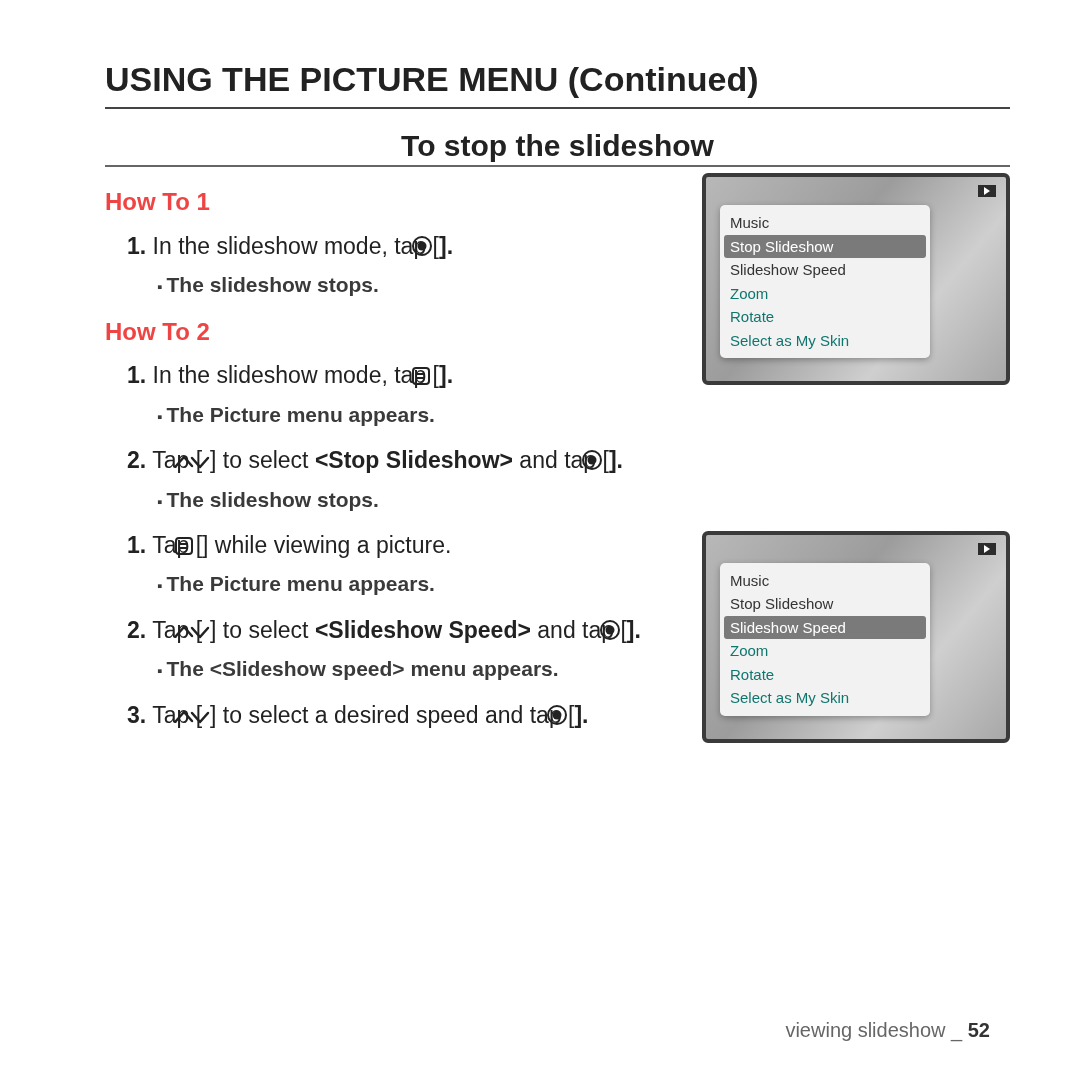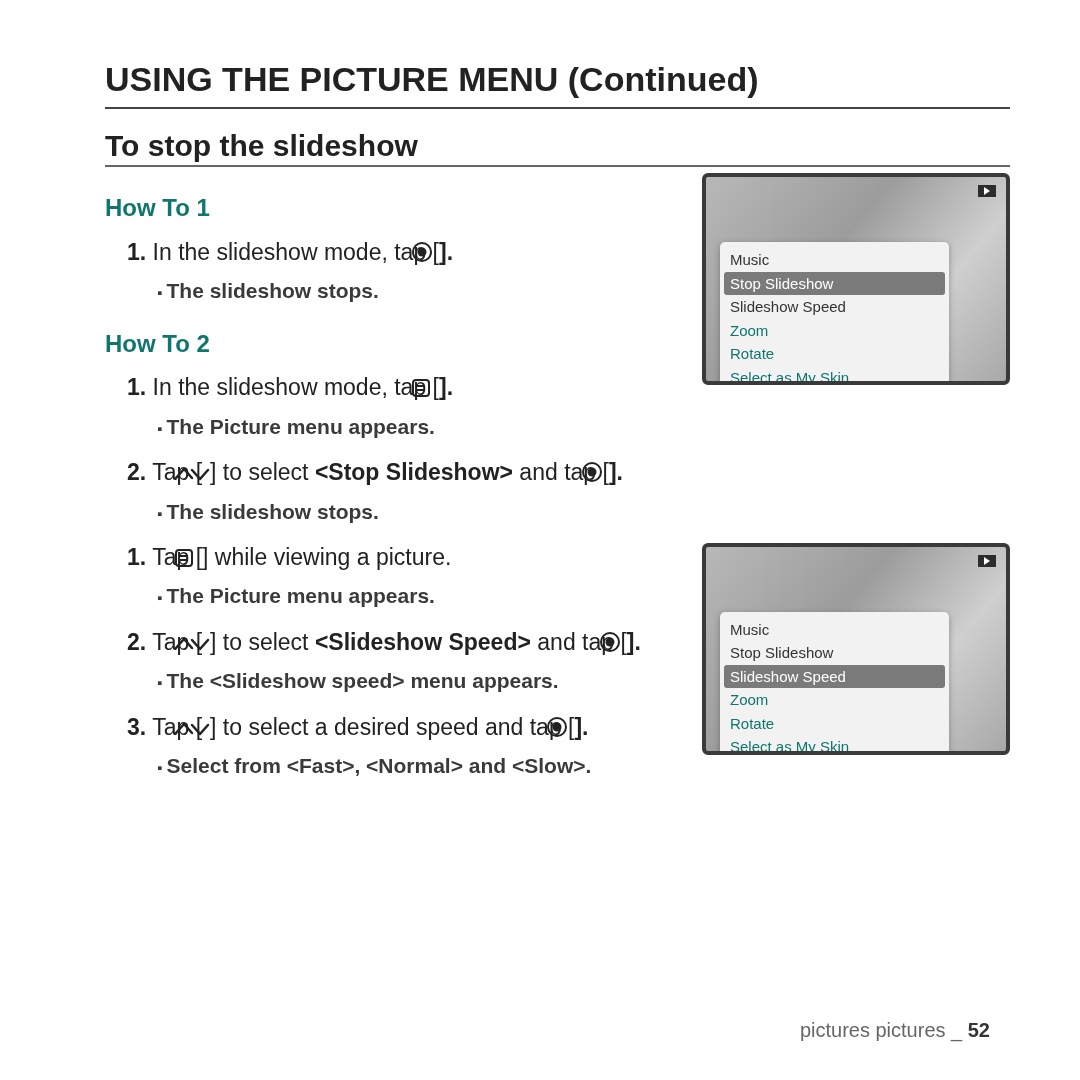--- a/index.html
+++ b/index.html
@@ -1,31 +1,31 @@
 <!DOCTYPE html>
 <html><head>
 <meta charset="utf-8">
 <style>
   html,body{margin:0;padding:0;width:1080px;height:1080px;background:#fff;font-family:Arial,Helvetica,sans-serif;color:#222;}
   .page{padding:60px 70px 30px 105px;box-sizing:border-box;position:relative;height:100%;}
   h1{font-size:34px;font-weight:bold;margin:0 0 6px 0;padding-bottom:8px;border-bottom:2px solid #444;color:#222;}
-  h2{font-size:30px;font-weight:bold;margin:20px 0 4px 0;padding-bottom:2px;border-bottom:2px solid #666;color:#222;}
-  h3{font-size:24px;font-weight:bold;margin:20px 0 10px 0;color:#0f766e;}
+  h2{font-size:30px;font-weight:bold;margin:20px 0 4px 0;padding-bottom:2px;border-bottom:2px solid #666;color:#222;text-align:center;}
+  h3{font-size:24px;font-weight:bold;margin:14px 0 10px 0;color:#ef4444;}
   .body{font-size:23px;line-height:1.45;}
   .step{margin:0 0 4px 0;text-indent:-28px;padding-left:50px;}
   .sub{font-size:21px;color:#3a3a3a;margin:2px 0 14px 0;padding-left:70px;text-indent:-18px;font-weight:bold;}
   .sub::before{content:"▪ ";font-size:15px;}
   .bold{font-weight:bold;}
   .icon{display:inline-block;vertical-align:-3px;}
   .row{display:flex;align-items:flex-start;gap:18px;}
   .textcol{flex:1;}
   .screen{width:300px;height:204px;border:4px solid #3a3a3a;border-radius:6px;background:linear-gradient(130deg,#b8b8b8 0%,#9c9c9c 40%,#cfcfcf 70%,#a8a8a8 100%);position:relative;overflow:hidden;flex-shrink:0;margin-top:2px;}
   .screen .play{position:absolute;top:8px;right:10px;width:18px;height:12px;background:#2c2c2c;}
   .screen .play::after{content:"";position:absolute;left:6px;top:2px;border-left:6px solid #fff;border-top:4px solid transparent;border-bottom:4px solid transparent;}
-  .menu{position:absolute;left:14px;top:28px;width:229px;background:#f2f2f2;border-radius:5px;font-size:15px;color:#333;padding:6px 0;box-shadow:0 2px 6px rgba(0,0,0,.3);margin-top:37px;}
+  .menu{position:absolute;left:14px;top:28px;width:210px;background:#f2f2f2;border-radius:5px;font-size:15px;color:#333;padding:6px 0;box-shadow:0 2px 6px rgba(0,0,0,.3);}
   .mi{padding:2px 10px;line-height:1.3;}
   .mi.sel{background:#7a7a7a;color:#fff;border-radius:3px;margin:0 4px;padding:2px 6px;}
   .mi.dim{color:#0f766e;}
   .footer{position:absolute;bottom:38px;right:90px;font-size:20px;color:#666;}
   .footer .pnum{font-weight:bold;color:#333;}
   svg{display:inline;}
 </style>
 </head>
 <body>
 
@@ -113,32 +113,31 @@
       <p class="step">
         <span class="bold">3.</span>
         <span>Tap [</span><span class="icon"><svg width="36" height="18" viewBox="0 0 36 18">
               <path d="M2 13 L10 4 L18 13" fill="none" stroke="#222" stroke-width="2.5" stroke-linecap="round" stroke-linejoin="round"></path>
               <path d="M18 5 L26 14 L34 5" fill="none" stroke="#222" stroke-width="2.5" stroke-linecap="round" stroke-linejoin="round"></path>
             </svg></span><span>] to select a desired speed and tap [</span><span class="icon"><svg width="22" height="22" viewBox="0 0 22 22">
               <circle cx="11" cy="11" r="9" fill="none" stroke="#222" stroke-width="2"></circle>
               <circle cx="11" cy="11" r="4.5" fill="#222"></circle>
             </svg></span><span class="bold">].</span>
       </p>
-      <p class="sub">Select from &lt;Fast&gt;, &lt;Normal&gt; and &lt;Slow&gt;.</p>
     </div>
 
     <div class="screen">
       <div class="play"></div>
       <div class="menu">
         <div class="mi">Music</div>
         <div class="mi">Stop Slideshow</div>
         <div class="mi sel">Slideshow Speed</div>
         <div class="mi dim">Zoom</div>
         <div class="mi dim">Rotate</div>
         <div class="mi dim">Select as My Skin</div>
       </div>
     </div>
   </div>
 
   <div class="footer">
-    <span>pictures pictures _ </span><span class="pnum">52</span>
+    <span>viewing slideshow _ </span><span class="pnum">52</span>
   </div>
 </div>
 
 </body></html>

